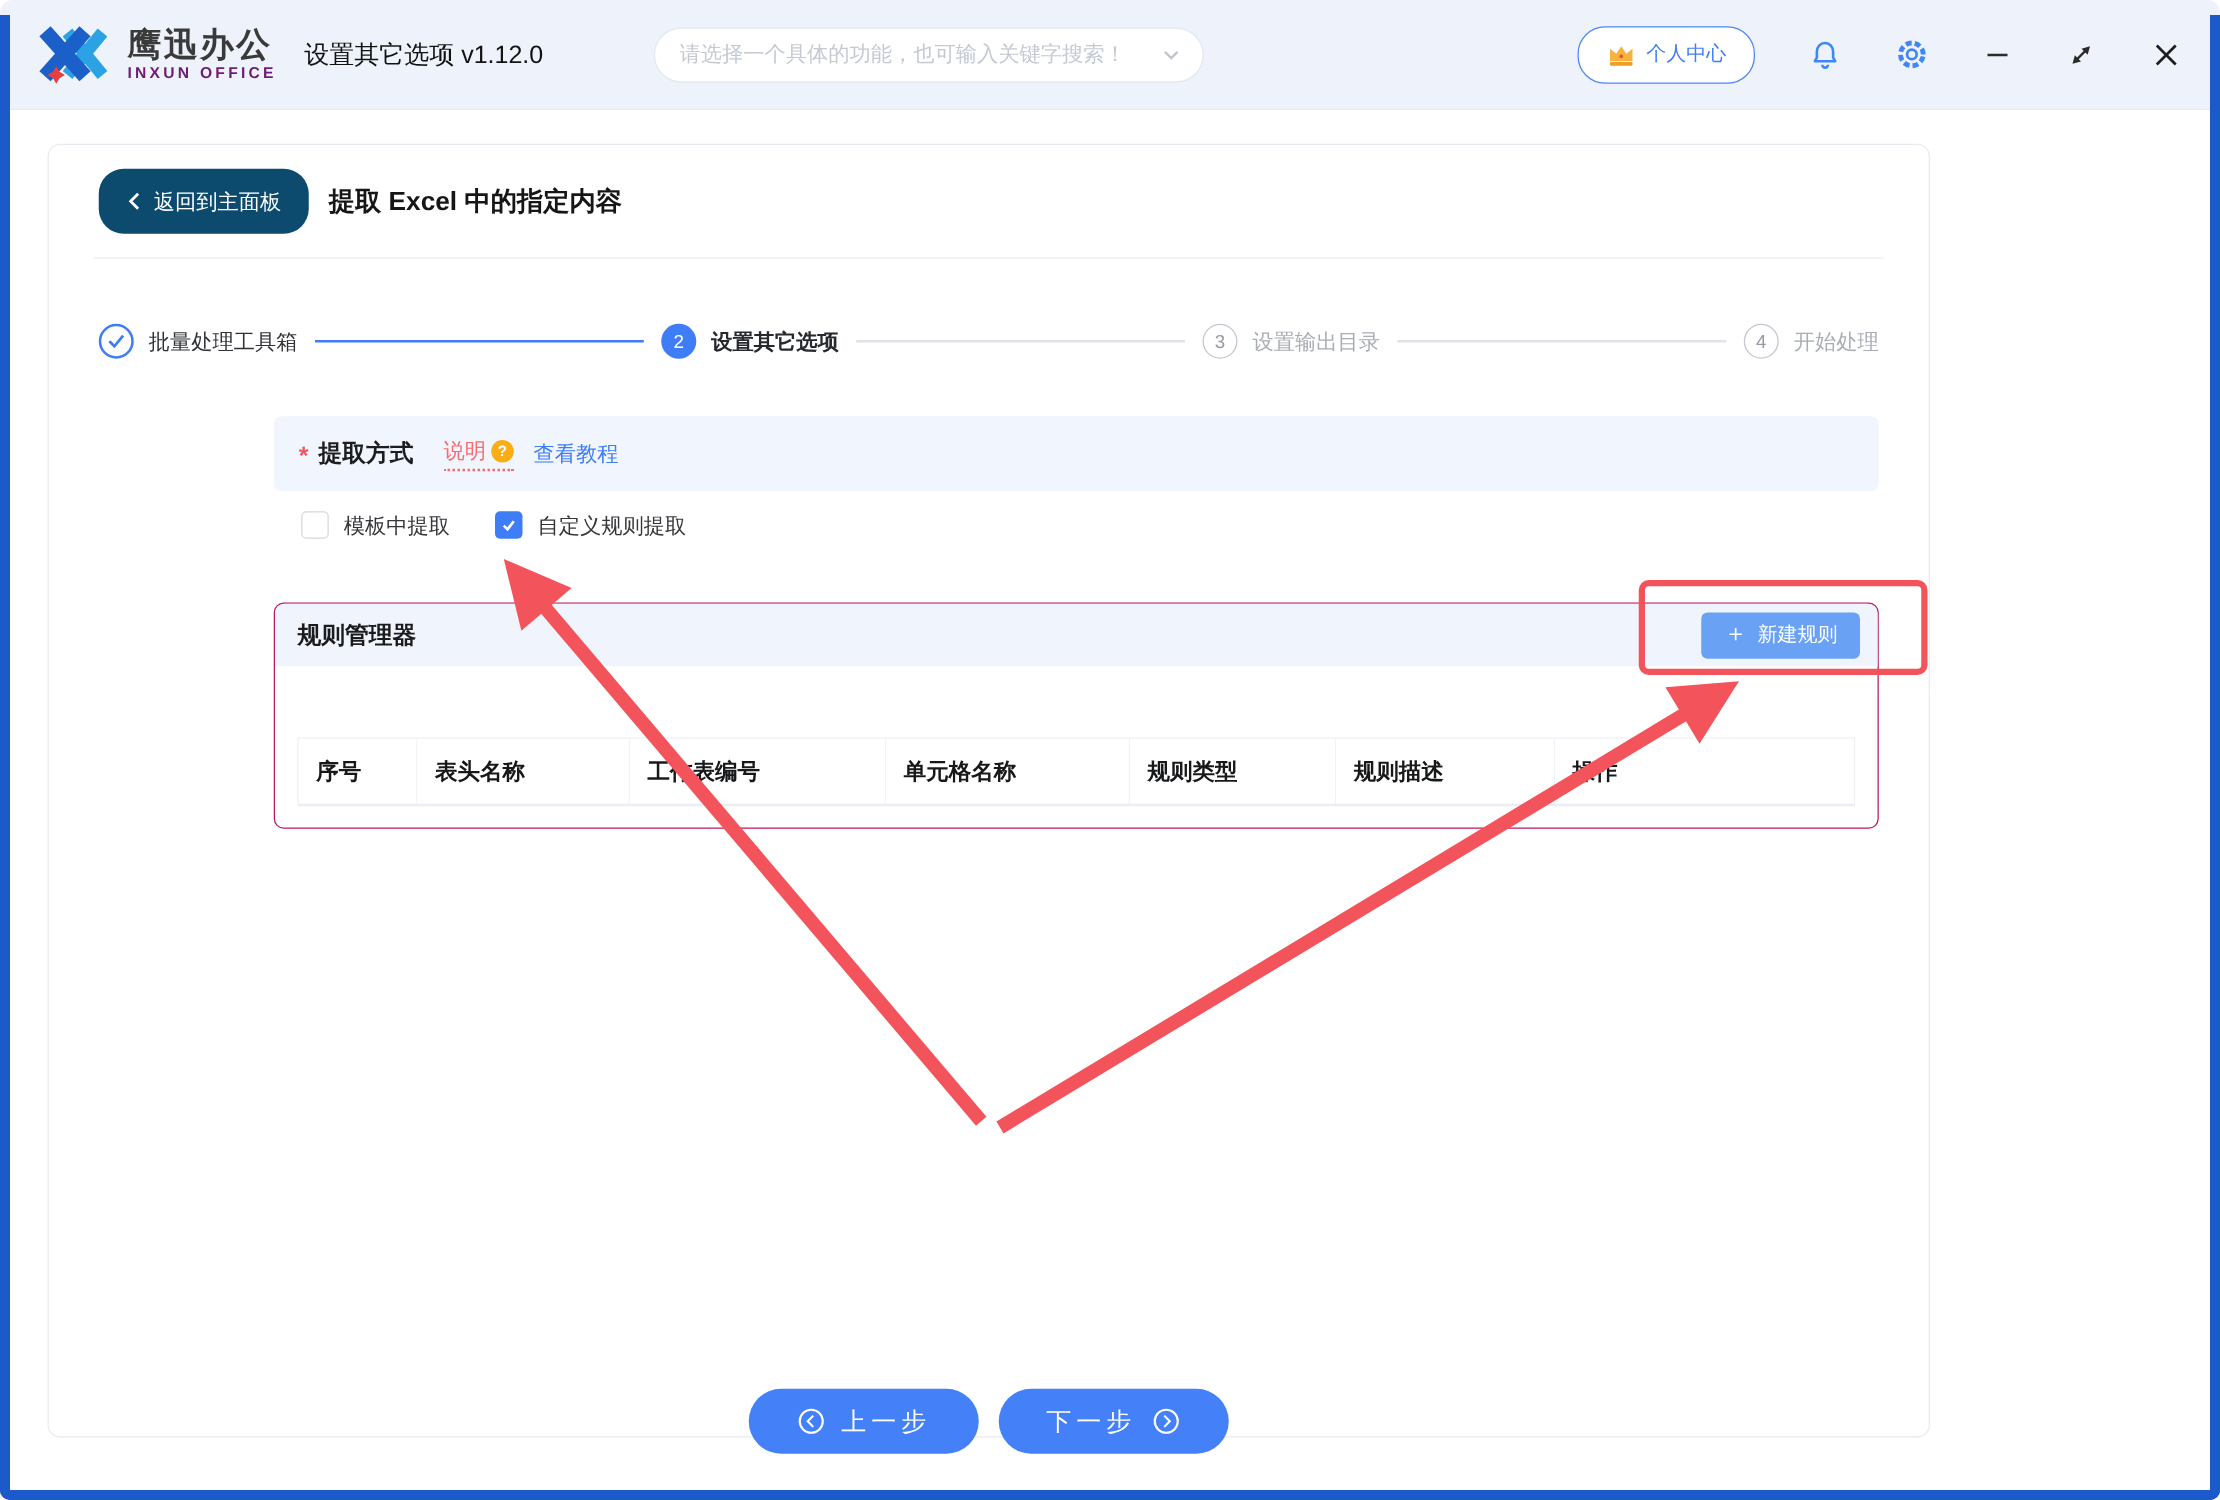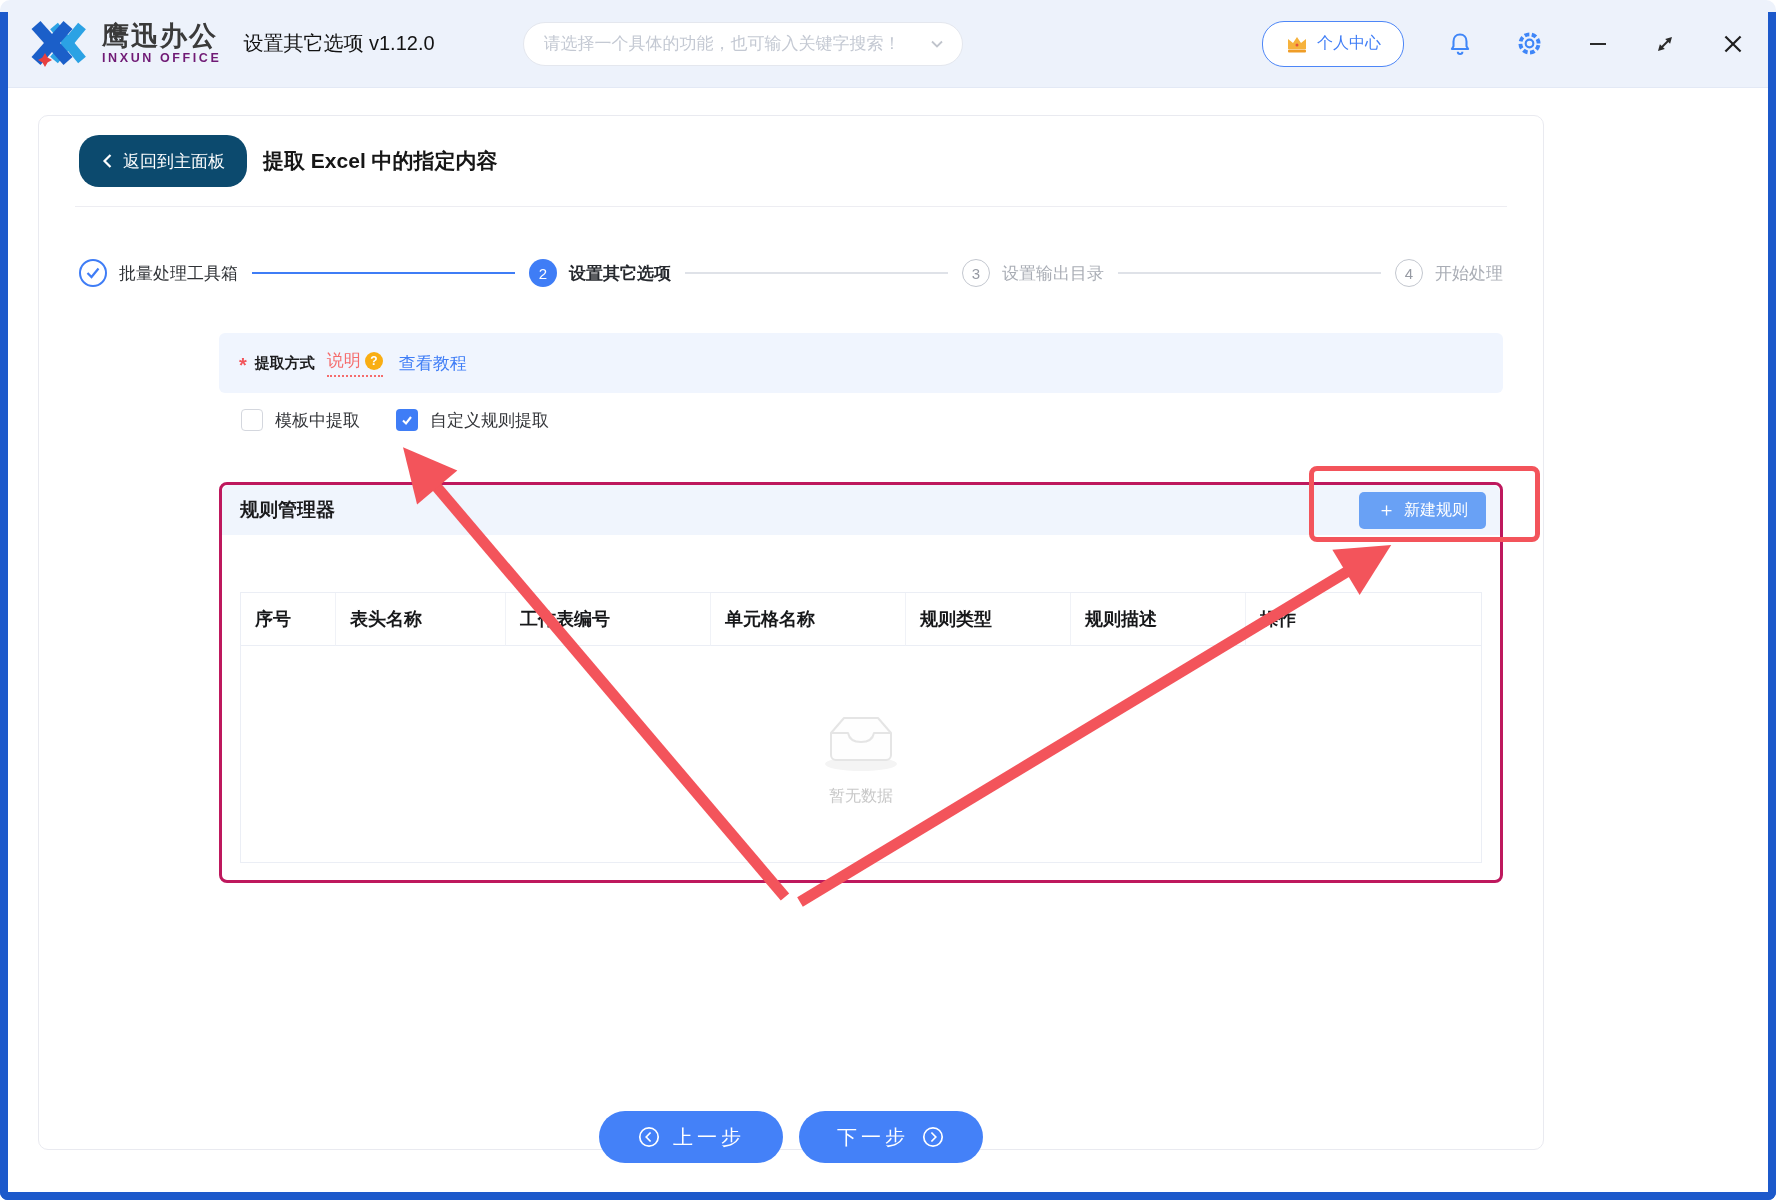--- a/index.html
+++ b/index.html
@@ -71,40 +71,40 @@
   .step-pending .step-label{color:#a9adb5;}
   .step-line{flex:1;height:2px;margin:0 14px;}
   .line-done{background:#3f7df6;}
   .line-pending{background:#dfe2e8;height:1.5px;}
   
   .extract-band{
     margin:46px 0 0 140px;height:60px;background:#f0f5fe;border-radius:6px;
     display:flex;align-items:center;padding:0 20px;box-sizing:border-box;gap:8px;
   }
   .req-mark{color:#f2555b;font-size:20px;font-weight:700;margin-top:4px;}
-  .extract-label{font-size:15px;font-weight:700;color:#1d1d1f;margin-right:4px;}
+  .extract-label{font-size:19px;font-weight:700;color:#1d1d1f;margin-right:16px;}
   .help-link{
     font-size:17px;color:#f56c6c;cursor:pointer;
     border-bottom:2px dotted #f56c6c;padding-bottom:3px;display:flex;align-items:center;gap:4px;
   }
   .q-badge{
     width:18px;height:18px;border-radius:50%;background:#f9ae13;color:#fff;
     font-size:12px;font-weight:700;display:inline-flex;align-items:center;justify-content:center;
   }
   .tutorial-link{font-size:17px;color:#3f7df6;cursor:pointer;margin-left:8px;}
   .checkbox-row{margin:10px 0 0 162px;display:flex;align-items:center;gap:36px;height:34px;}
   .cb-item{display:flex;align-items:center;gap:12px;cursor:pointer;}
   .cb-box{width:22px;height:22px;border-radius:4px;box-sizing:border-box;flex:none;
     display:flex;align-items:center;justify-content:center;}
   .cb-unchecked{background:#fff;border:1px solid #d4d7de;}
   .cb-checked{background:#3f7df6;}
   .cb-label{font-size:17px;color:#34363a;}
   
   .rule-section{
-    margin:45px 0 0 140px;border:3px solid #be185d;border-radius:8px;
+    margin:45px 0 0 140px;border:1px solid #be185d;border-radius:8px;
     background:#fff;box-sizing:border-box;
   }
   .rule-header{
     height:50px;background:#f0f5fd;border-radius:8px 8px 0 0;
     display:flex;align-items:center;justify-content:space-between;
     padding:0 14px 0 18px;box-sizing:border-box;
   }
   .rule-title{font-size:19px;font-weight:700;color:#1b1b1d;}
   .new-rule-wrap{position:relative;}
   .new-rule-btn{
@@ -289,28 +289,20 @@
       <div class="rule-table">
         <div class="tbl-head">
           <div class="th">序号</div>
           <div class="th">表头名称</div>
           <div class="th">工作表编号</div>
           <div class="th">单元格名称</div>
           <div class="th">规则类型</div>
           <div class="th">规则描述</div>
           <div class="th">操作</div>
         </div>
-        <div class="tbl-empty">
-          <svg width="88" height="72" viewBox="0 0 88 72">
-            <ellipse cx="44" cy="62" rx="36" ry="7" fill="#f4f4f4"></ellipse>
-            <path d="M14 31 L27 16 H61 L74 31 V53 a5 5 0 0 1 -5 5 H19 a5 5 0 0 1 -5 -5 Z" fill="#fefefe" stroke="#e5e5e5" stroke-width="2" stroke-linejoin="round"></path>
-            <path d="M14 31 H31 c1.2 6 5.8 9 13 9 s11.8 -3 13 -9 H74" fill="none" stroke="#e5e5e5" stroke-width="2" stroke-linejoin="round"></path>
-          </svg>
-          <span class="empty-text">暂无数据</span>
-        </div>
       </div>
     </div>
   </div>
 
   <div class="footer">
     <button class="nav-btn">
       <svg width="24" height="24" viewBox="0 0 24 24">
         <circle cx="12" cy="12" r="9.2" fill="none" stroke="#fff" stroke-width="1.7"></circle>
         <polyline points="13.6,7.5 9.2,12 13.6,16.5" fill="none" stroke="#fff" stroke-width="1.7"></polyline>
       </svg>

